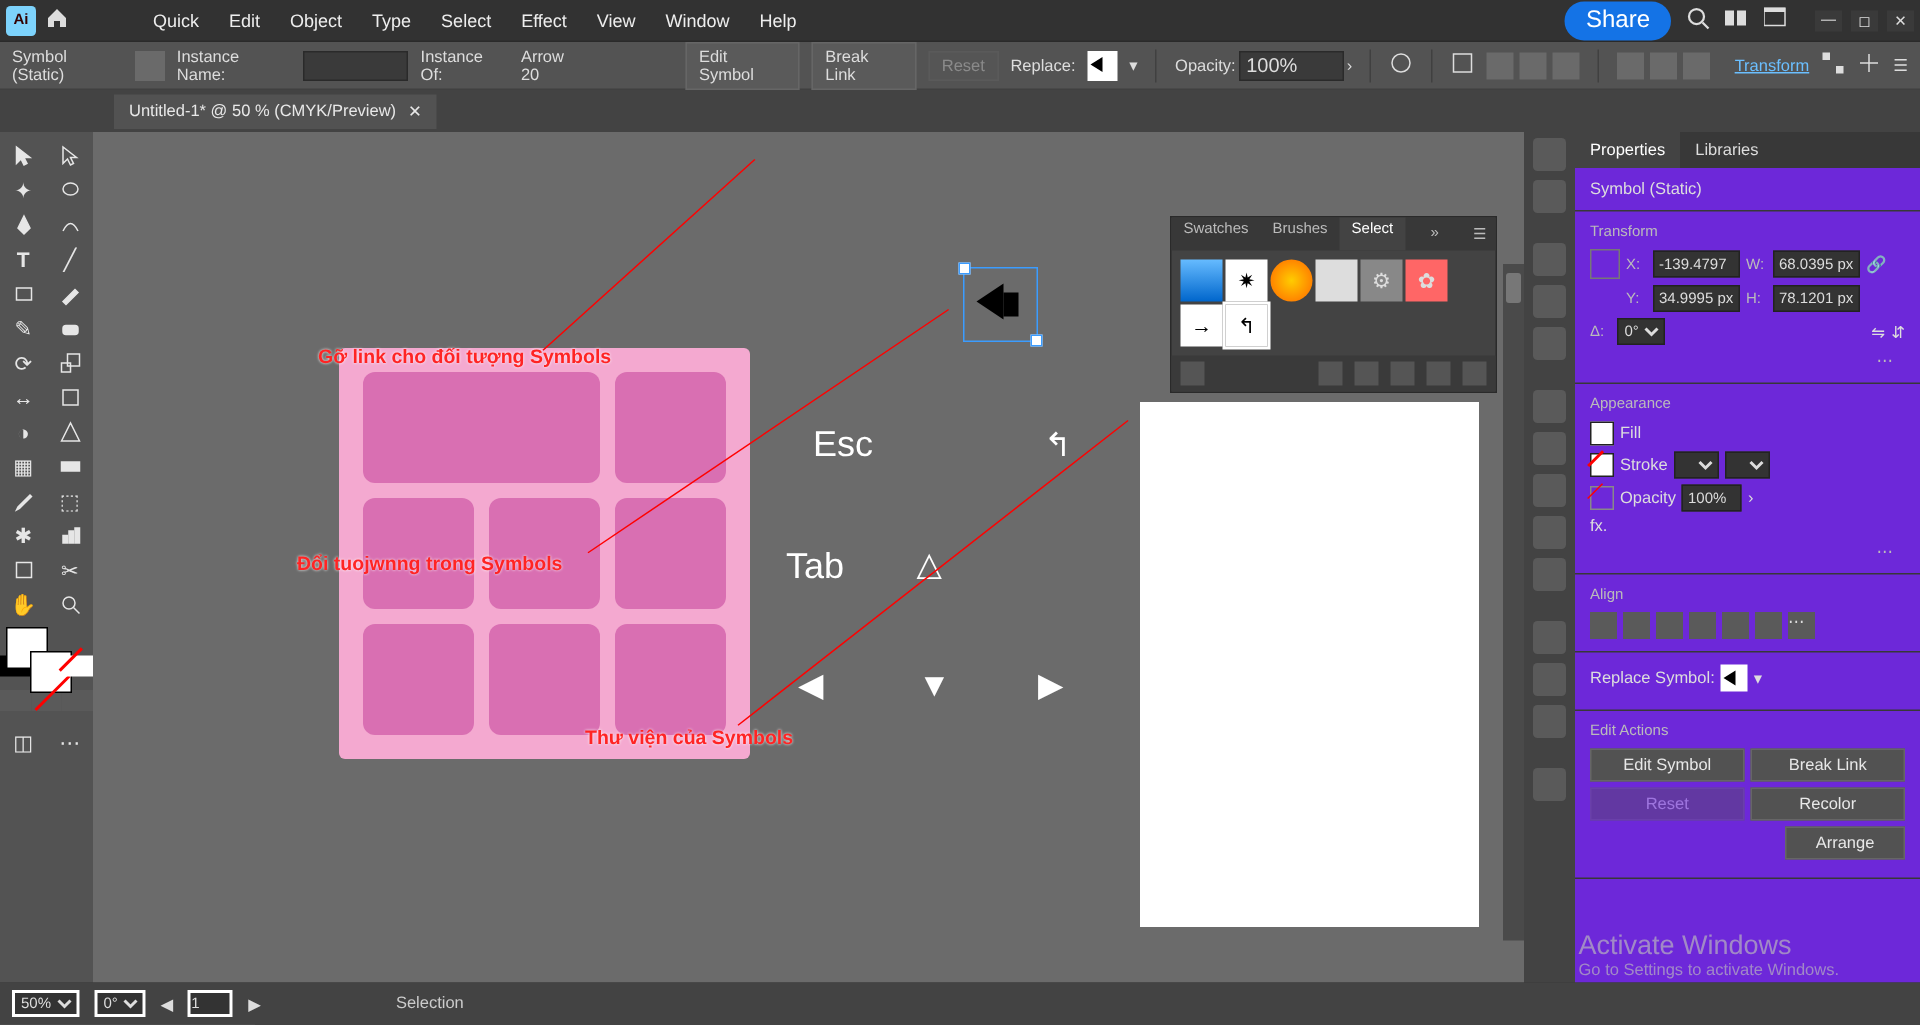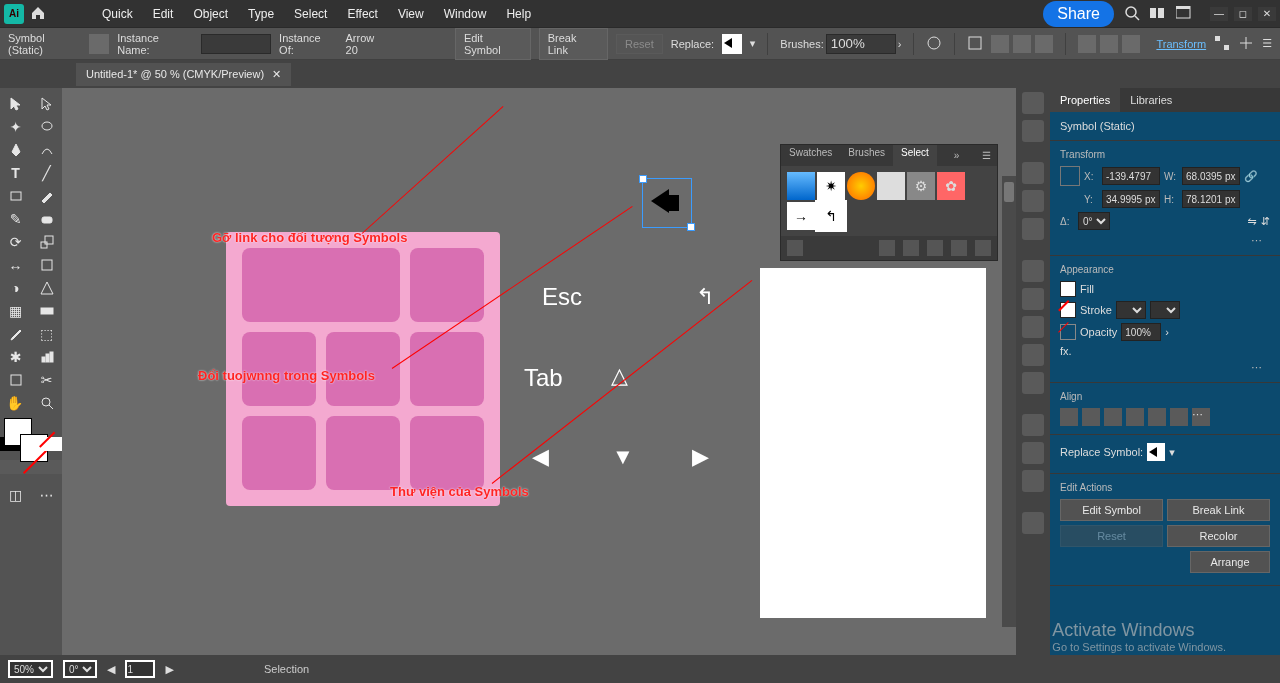--- a/index.html
+++ b/index.html
@@ -1,20 +1,20 @@
 <!DOCTYPE html>
 <html><head>
 <meta charset="utf-8">
 <style>
   * { box-sizing: border-box; margin: 0; padding: 0; font-family: "Segoe UI", Tahoma, sans-serif; }
   body { width: 1280px; height: 683px; background: #323232; color: #ddd; font-size: 11px; overflow: hidden; position: relative; }
 
   
   .menubar { height: 28px; background: #323232; display: flex; align-items: center; padding: 0 4px; border-bottom: 1px solid #2a2a2a; }
-  .ai-logo { width: 20px; height: 20px; background: #14b8a6; color: #330000; font-weight: bold; display: flex; align-items: center; justify-content: center; font-size: 10px; border-radius: 3px; margin-right: 6px; }
+  .ai-logo { width: 20px; height: 20px; background: #7dd3fc; color: #330000; font-weight: bold; display: flex; align-items: center; justify-content: center; font-size: 10px; border-radius: 3px; margin-right: 6px; }
   .home-icon, .menubar .mi { color: #eee; margin-right: 16px; cursor: pointer; }
   .menubar .mi { margin-right: 0; padding: 0 10px; font-size: 12px; }
   .menubar-right { margin-left: auto; display: flex; align-items: center; gap: 10px; }
   .share-btn { background: #1473e6; color: #fff; border-radius: 14px; padding: 4px 14px; font-size: 16px; }
   .win-ctrl { display: flex; gap: 6px; margin-left: 8px; }
   .win-ctrl span { width: 18px; height: 14px; display: inline-flex; align-items: center; justify-content: center; background: #3a3a3a; font-size: 10px; }
 
   
   .ctrlbar { height: 32px; background: #535353; display: flex; align-items: center; padding: 0 8px; gap: 8px; border-bottom: 1px solid #404040; }
   .ctrlbar .lbl { color: #ddd; }
@@ -93,21 +93,21 @@
   .sym-panel .footer { display: flex; justify-content: flex-end; gap: 8px; padding: 4px 6px; background: #3a3a3a; }
   .sym-panel .footer span { width: 16px; height: 16px; background: #555; }
   .sym-panel .footer .lib { margin-right: auto; }
 
   
   .right-strip { width: 34px; background: #434343; display: flex; flex-direction: column; align-items: center; padding-top: 4px; gap: 6px; }
   .right-strip span { width: 22px; height: 22px; background: #5a5a5a; border-radius: 3px; }
   .right-strip .gap { height: 8px; background: transparent; }
 
   
-  .props { width: 230px; background: #0c4a6e; color: #ddd; font-size: 11px; overflow: hidden; }
+  .props { width: 230px; background: #6d28d9; color: #ddd; font-size: 11px; overflow: hidden; }
   .props .tabs { display: flex; background: #383838; }
   .props .tabs span { padding: 6px 10px; }
   .props .tabs span.active { background: #434343; color: #fff; }
   .props .sect { padding: 8px 10px; border-bottom: 1px solid #383838; }
   .props .sect-title { font-size: 10px; color: #bbb; margin-bottom: 6px; }
   .props .row { display: flex; align-items: center; gap: 4px; margin-bottom: 4px; }
   .props input.num { width: 58px; height: 18px; background: #333; border: 1px solid #222; color: #ddd; font-size: 10px; padding: 0 3px; }
   .props .lblmini { width: 14px; color: #bbb; font-size: 10px; }
   .props .fillbox { width: 16px; height: 16px; background: #fff; border: 1px solid #222; }
   .props .strokebox { width: 16px; height: 16px; background: #fff; border: 1px solid #222; position: relative; }
@@ -189,21 +189,21 @@
   <span class="btn">Edit Symbol</span>
   <span class="btn">Break Link</span>
   <span class="btn disabled">Reset</span>
   <span class="lbl">Replace:</span>
   <span class="icon-box" style="background:#fff;position:relative;">
       <span style="position:absolute;left:2px;top:4px;border-right:8px solid #000;border-top:5px solid transparent;border-bottom:5px solid transparent;"></span>
     </span>
   <span>▾</span>
   <span class="sep"></span>
   <div class="opac-row">
-    <span class="lbl">Brushes:</span>
+    <span class="lbl">Opacity:</span>
     <input type="text" value="100%" style="">
     <span>›</span>
   </div>
   <span class="sep"></span>
   <span><svg width="16" height="16">
         <circle cx="8" cy="8" r="6" fill="none" stroke="#ddd"></circle>
       </svg></span>
   <span class="sep"></span>
   <span><svg width="16" height="16">
         <rect x="2" y="2" width="12" height="12" fill="none" stroke="#ddd"></rect>

